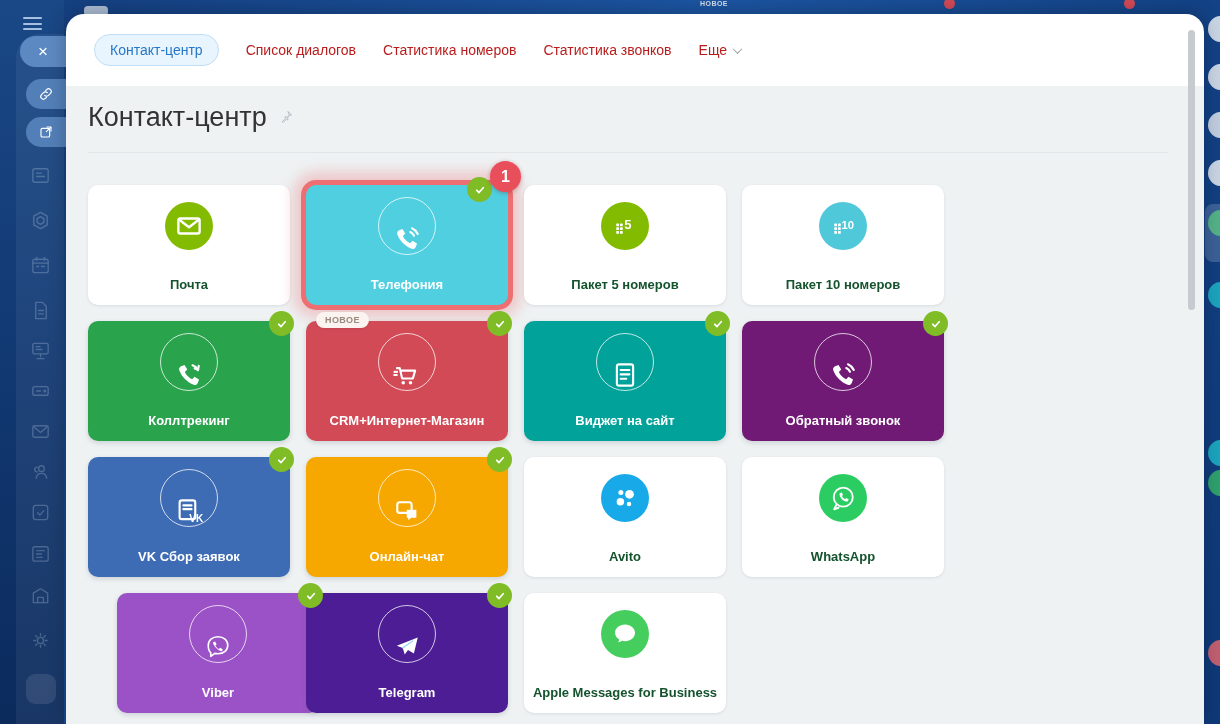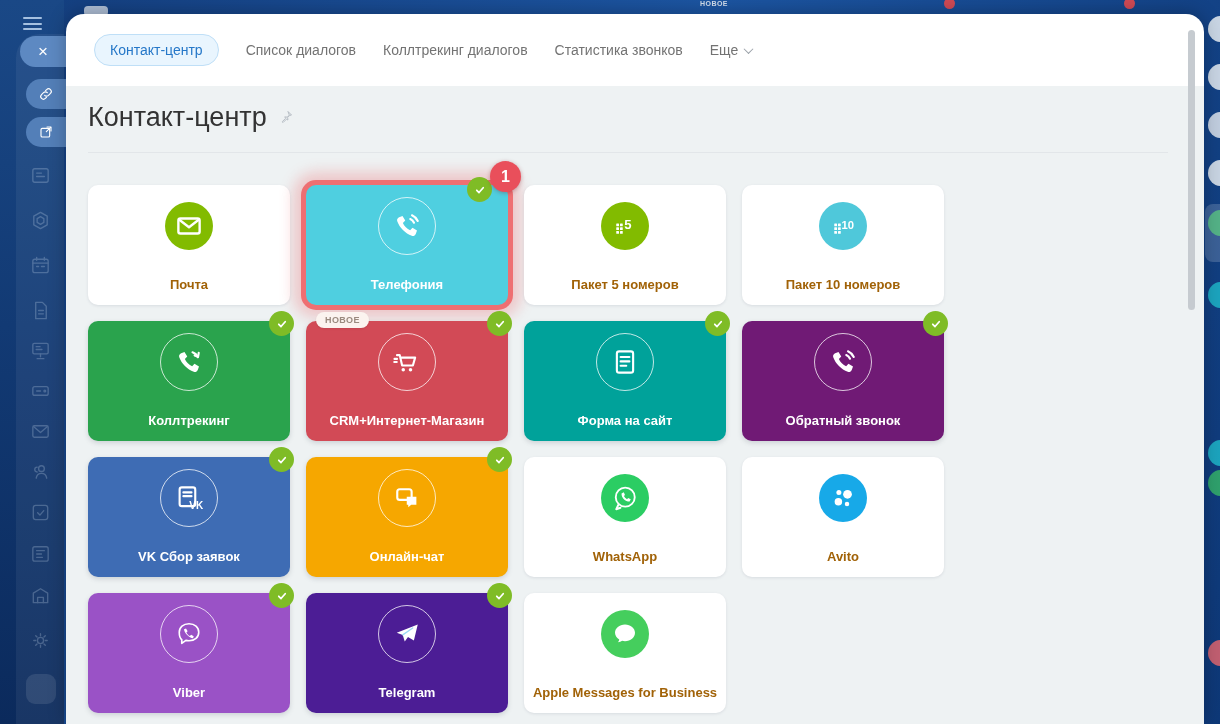--- a/index.html
+++ b/index.html
@@ -21,37 +21,37 @@
   .side-pill{position:absolute;width:46px;height:31px;border-radius:16px 0 0 16px;left:20px;background:#5d89c2;display:flex;align-items:center;justify-content:center;color:#fff;cursor:pointer;}
   .side-pill.small{left:26px;width:40px;height:30px;background:#537fb8;}
   .side-pill svg{width:16px;height:16px;}
   .xmark{font-size:17px;line-height:1;color:#fff;}
   .ghost{position:absolute;left:29px;width:23px;height:23px;color:#cfe0f2;opacity:.26;}
   .ghost svg{width:23px;height:23px;}
   .ghost-blob{position:absolute;left:26px;width:30px;height:30px;border-radius:9px;background:rgba(255,255,255,.10);}
   
   .modal{position:absolute;left:66px;top:14px;width:1138px;height:710px;background:#fff;border-radius:18px 18px 0 0;z-index:5;box-shadow:0 -2px 18px rgba(0,0,0,.25);padding-left:40px;}
   .tabs{position:absolute;left:28px;top:0;height:72px;display:flex;align-items:center;gap:27px;}
-  .tab{font-size:14px;color:#737373;cursor:pointer;white-space:nowrap;display:flex;align-items:center;gap:7px;}
+  .tab{font-size:14px;color:#b91c1c;cursor:pointer;white-space:nowrap;display:flex;align-items:center;gap:7px;}
   .tab.active{color:#2577c8;background:#e9f5fe;border:1px solid #bfdff7;border-radius:18px;padding:7px 15px;}
   .chev{width:7px;height:7px;border-left:1.6px solid #9aa1a8;border-bottom:1.6px solid #9aa1a8;transform:rotate(-45deg) translate(1px,-1px);}
   .mbody{position:absolute;left:0;right:0;top:72px;bottom:0;background:#eef2f3;}
   .page-title{position:absolute;left:22px;top:16px;font-size:27px;font-weight:500;color:#333;display:flex;align-items:center;gap:10px;}
   .pin{color:#b5bcc3;cursor:pointer;}
   .pin svg{width:17px;height:17px;}
   .divider{position:absolute;left:22px;right:36px;top:66px;height:1px;background:#e2e6e9;}
   .grid{position:absolute;left:22px;top:99px;display:grid;grid-template-columns:repeat(4,202px);grid-auto-rows:120px;gap:16px;}
   .tile{position:relative;width:202px;height:120px;border-radius:10px;cursor:pointer;}
   .tile.light{background:#fff;box-shadow:0 1px 3px rgba(85,95,110,.14);}
   .tile.colored{box-shadow:0 2px 5px rgba(85,95,110,.22);}
   .hl{box-shadow:0 0 0 5px #ee6f72,0 0 14px 13px rgba(238,111,114,.33) !important;}
-  .ic-ring{position:absolute;left:50%;top:12px;transform:translateX(-50%);width:58px;height:58px;border:1px solid rgba(255,255,255,.75);border-radius:50%;display:flex;align-items:center;justify-content:center;text-decoration:underline;}
+  .ic-ring{position:absolute;left:50%;top:12px;transform:translateX(-50%);width:58px;height:58px;border:1px solid rgba(255,255,255,.75);border-radius:50%;display:flex;align-items:flex-end;justify-content:center;text-decoration:underline;}
   .ic-solid{position:absolute;left:50%;top:17px;transform:translateX(-50%);width:48px;height:48px;border-radius:50%;display:flex;align-items:center;justify-content:center;}
   .ic-ring svg,.ic-solid svg{width:30px;height:30px;}
-  .tile-label{position:absolute;left:4px;right:4px;bottom:13px;text-align:center;font-size:13px;font-weight:700;color:#a16207;white-space:nowrap;overflow:hidden;}
+  .tile-label{position:absolute;left:4px;right:4px;bottom:13px;text-align:center;font-size:13px;font-weight:700;color:#14532d;white-space:nowrap;overflow:hidden;}
   .tile.colored .tile-label{color:#fff;}
   .check{position:absolute;top:-10px;right:-4px;width:25px;height:25px;border-radius:50%;background:#7fbc26;display:flex;align-items:center;justify-content:center;z-index:2;}
   .check svg{width:14px;height:14px;}
   .counter{position:absolute;top:-24px;right:-13px;width:31px;height:31px;border-radius:50%;background:#e94f5b;color:#fff;font-size:16px;font-weight:700;display:flex;align-items:center;justify-content:center;z-index:3;box-shadow:0 1px 4px rgba(120,20,30,.35);}
   .newpill{position:absolute;top:-9px;left:10px;background:#fbf3ef;color:#9a8a7f;font-size:9px;font-weight:700;letter-spacing:.4px;padding:3px 9px;border-radius:10px;z-index:2;box-shadow:0 1px 2px rgba(0,0,0,.08);}
   .scrollbar{position:absolute;left:1122px;top:16px;width:7px;height:280px;border-radius:4px;background:#c6cbd0;cursor:pointer;}
   svg text{font-family:"Liberation Sans",sans-serif;}
 </style>
 </head>
 <body>
@@ -154,21 +154,21 @@
 
   <div class="modal">
     <div class="tabs" id="tabs">
         <div class="tab active">
           <span>Контакт-центр</span>
         </div>
         <div class="tab">
           <span>Список диалогов</span>
         </div>
         <div class="tab">
-          <span>Коллтрекинг диалогов</span>
+          <span>Статистика номеров</span>
         </div>
         <div class="tab">
           <span>Статистика звонков</span>
         </div>
         <div class="tab">
           <span>Еще</span>
           <span class="chev"></span>
         </div>
       </div>
     <div class="mbody">
@@ -271,21 +271,21 @@
             </div>
             <div class="newpill">НОВОЕ</div>
           </div>
           <div class="tile colored" style="background: rgb(0, 162, 154);">
             <div class="ic-ring">
               <svg viewBox="0 0 24 24" fill="none" stroke="#fff" stroke-width="1.7" stroke-linecap="round" stroke-linejoin="round">
                 <rect x="5.5" y="3.5" width="13" height="17" rx="1.8"></rect>
                 <path d="M8.5 8h7M8.5 11.5h7M8.5 15h4.5"></path>
               </svg>
             </div>
-            <div class="tile-label">Форма на сайт</div>
+            <div class="tile-label">Виджет на сайт</div>
             <div class="check">
               <svg viewBox="0 0 24 24" fill="none" stroke="#fff" stroke-width="3" stroke-linecap="round" stroke-linejoin="round">
                 <path d="M6.5 12.5l3.8 3.8 7.2-8.2"></path>
               </svg>
             </div>
           </div>
           <div class="tile colored" style="background: #701a75;">
             <div class="ic-ring">
               <svg viewBox="0 0 24 24" fill="none" stroke="#fff" stroke-width="1.7" stroke-linecap="round" stroke-linejoin="round">
                 <path d="M8.4 4l2.2 3.6-1.9 1.9c.9 2.3 3.5 4.9 5.8 5.8l1.9-1.9L20 15.6l-1 2.7c-.5 1.3-1.9 2-3.2 1.5C10.7 18 6 13.3 4.2 8.2c-.5-1.3.2-2.7 1.5-3.2z" fill="#fff" stroke="none"></path>
@@ -321,45 +321,45 @@
                 <rect x="4.2" y="5" width="11.5" height="8.5" rx="2"></rect>
                 <path d="M11.8 11h7.7v6.3h-4.1l-2.4 2v-2h-1.2z" fill="#fff" stroke="none"></path>
               </svg>
             </div>
             <div class="tile-label">Онлайн-чат</div>
             <div class="check">
               <svg viewBox="0 0 24 24" fill="none" stroke="#fff" stroke-width="3" stroke-linecap="round" stroke-linejoin="round">
                 <path d="M6.5 12.5l3.8 3.8 7.2-8.2"></path>
               </svg>
             </div>
-          </div>
-          <div class="tile light">
-            <div class="ic-solid" style="background: rgb(43, 205, 99);">
-              <svg viewBox="0 0 24 24" fill="none" stroke="#fff" stroke-width="1.5" stroke-linecap="round" stroke-linejoin="round">
-                <circle cx="12.2" cy="11.3" r="7.6"></circle>
-                <path d="M6.6 17.6L5 21l3.4-1.2"></path>
-                <path d="M9.2 8.3c0 3.6 2.9 6.5 6.5 6.5l.9-1.8-2.1-1-.9.9a5.2 5.2 0 0 1-2.5-2.5l.9-.9-1-2.1z" fill="#fff" stroke="none"></path>
-              </svg>
-            </div>
-            <div class="tile-label">WhatsApp</div>
           </div>
           <div class="tile light">
             <div class="ic-solid" style="background: rgb(23, 169, 232);">
               <svg viewBox="0 0 24 24" fill="none" stroke="#fff" stroke-width="1.7" stroke-linecap="round" stroke-linejoin="round">
                 <g fill="#fff" stroke="none">
                   <circle cx="8.7" cy="7.6" r="2"></circle>
                   <circle cx="15.6" cy="9" r="3.5"></circle>
                   <circle cx="8.3" cy="14.9" r="3"></circle>
                   <circle cx="15.2" cy="16.7" r="1.8"></circle>
                 </g>
               </svg>
             </div>
             <div class="tile-label">Avito</div>
           </div>
-          <div class="tile colored" style="background: rgb(154, 82, 198);">
+          <div class="tile light">
+            <div class="ic-solid" style="background: rgb(43, 205, 99);">
+              <svg viewBox="0 0 24 24" fill="none" stroke="#fff" stroke-width="1.5" stroke-linecap="round" stroke-linejoin="round">
+                <circle cx="12.2" cy="11.3" r="7.6"></circle>
+                <path d="M6.6 17.6L5 21l3.4-1.2"></path>
+                <path d="M9.2 8.3c0 3.6 2.9 6.5 6.5 6.5l.9-1.8-2.1-1-.9.9a5.2 5.2 0 0 1-2.5-2.5l.9-.9-1-2.1z" fill="#fff" stroke="none"></path>
+              </svg>
+            </div>
+            <div class="tile-label">WhatsApp</div>
+          </div>
+          <div class="tile colored" style="background: rgb(154, 82, 198); margin-left: 29px;">
             <div class="ic-ring">
               <svg viewBox="0 0 24 24" fill="none" stroke="#fff" stroke-width="1.3" stroke-linecap="round" stroke-linejoin="round">
                 <path d="M12 3.8c4.6 0 7.8 2.7 7.8 6.8s-3.2 6.8-7.8 6.8c-.9 0-1.7-.1-2.5-.3L6.2 19.5v-2.9C4.7 15.4 4.2 13.6 4.2 10.6c0-4.1 3.2-6.8 7.8-6.8z"></path>
                 <path d="M9.6 7.6l1.3 2.1-1 1c.5 1.2 1.6 2.3 2.8 2.8l1-1 2.1 1.3-.6 1.6c-3-.3-6.9-4.2-7.2-7.2z" fill="#fff" stroke="none"></path>
               </svg>
             </div>
             <div class="tile-label">Viber</div>
             <div class="check">
               <svg viewBox="0 0 24 24" fill="none" stroke="#fff" stroke-width="3" stroke-linecap="round" stroke-linejoin="round">
                 <path d="M6.5 12.5l3.8 3.8 7.2-8.2"></path>

